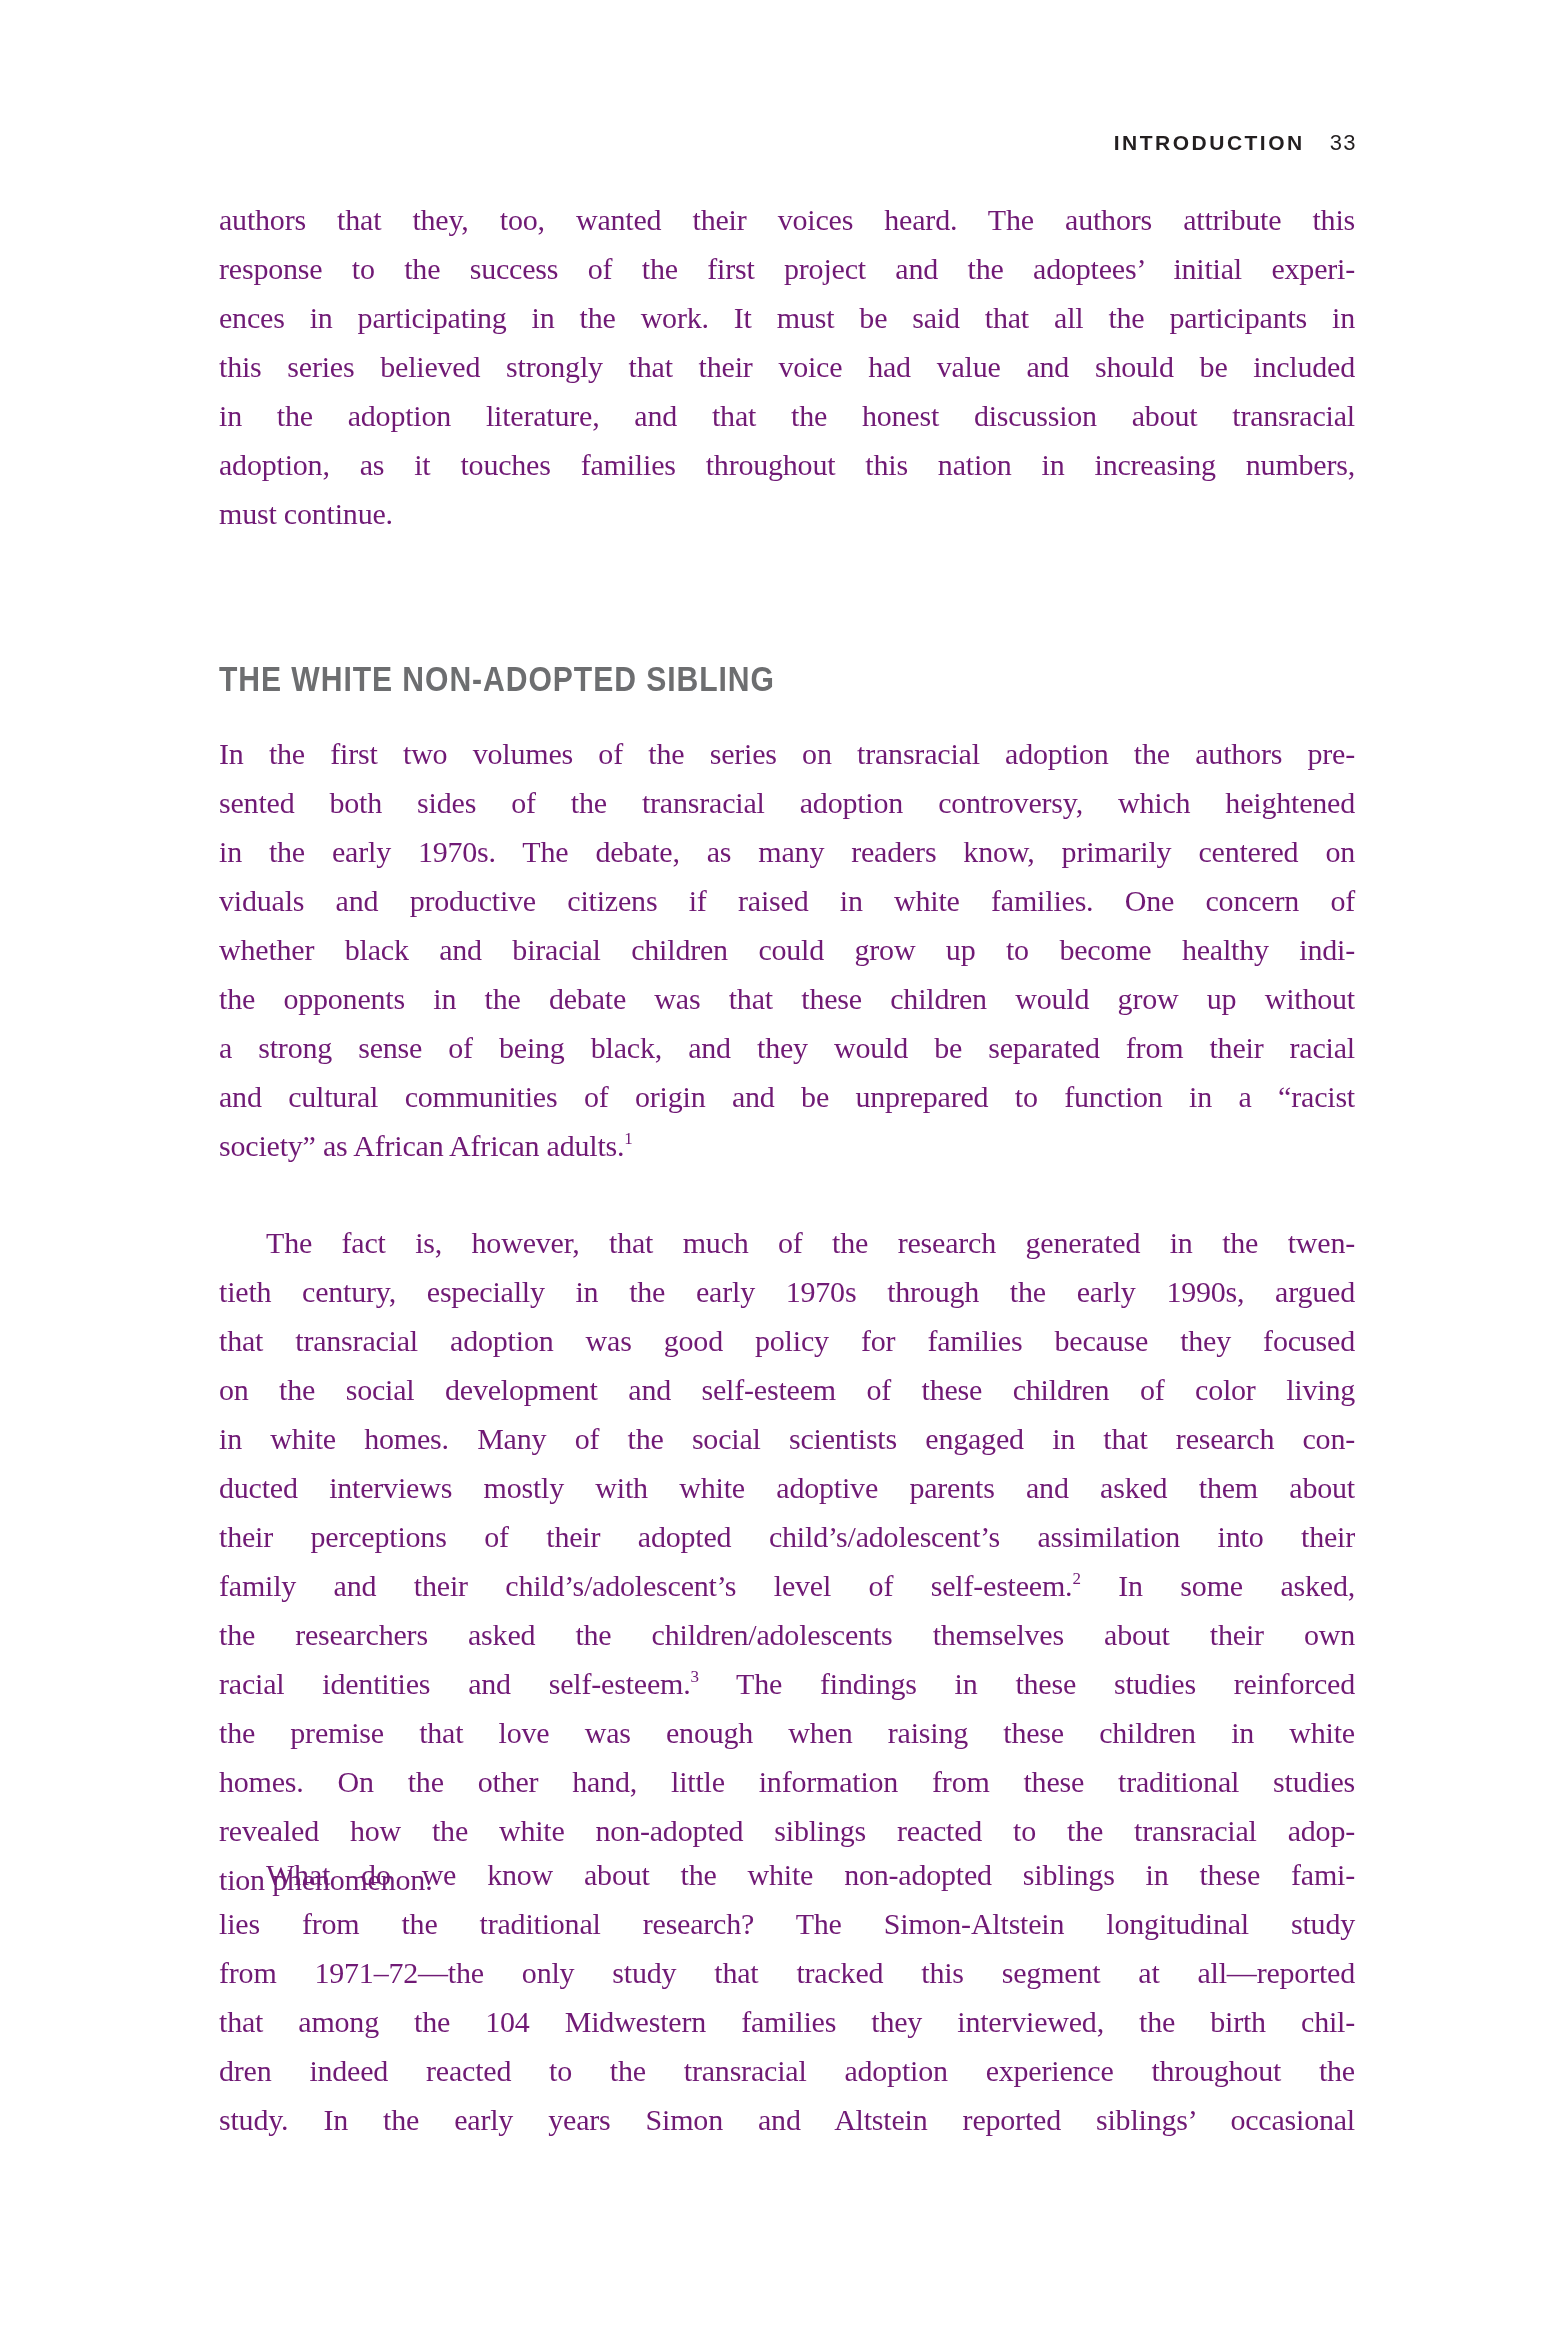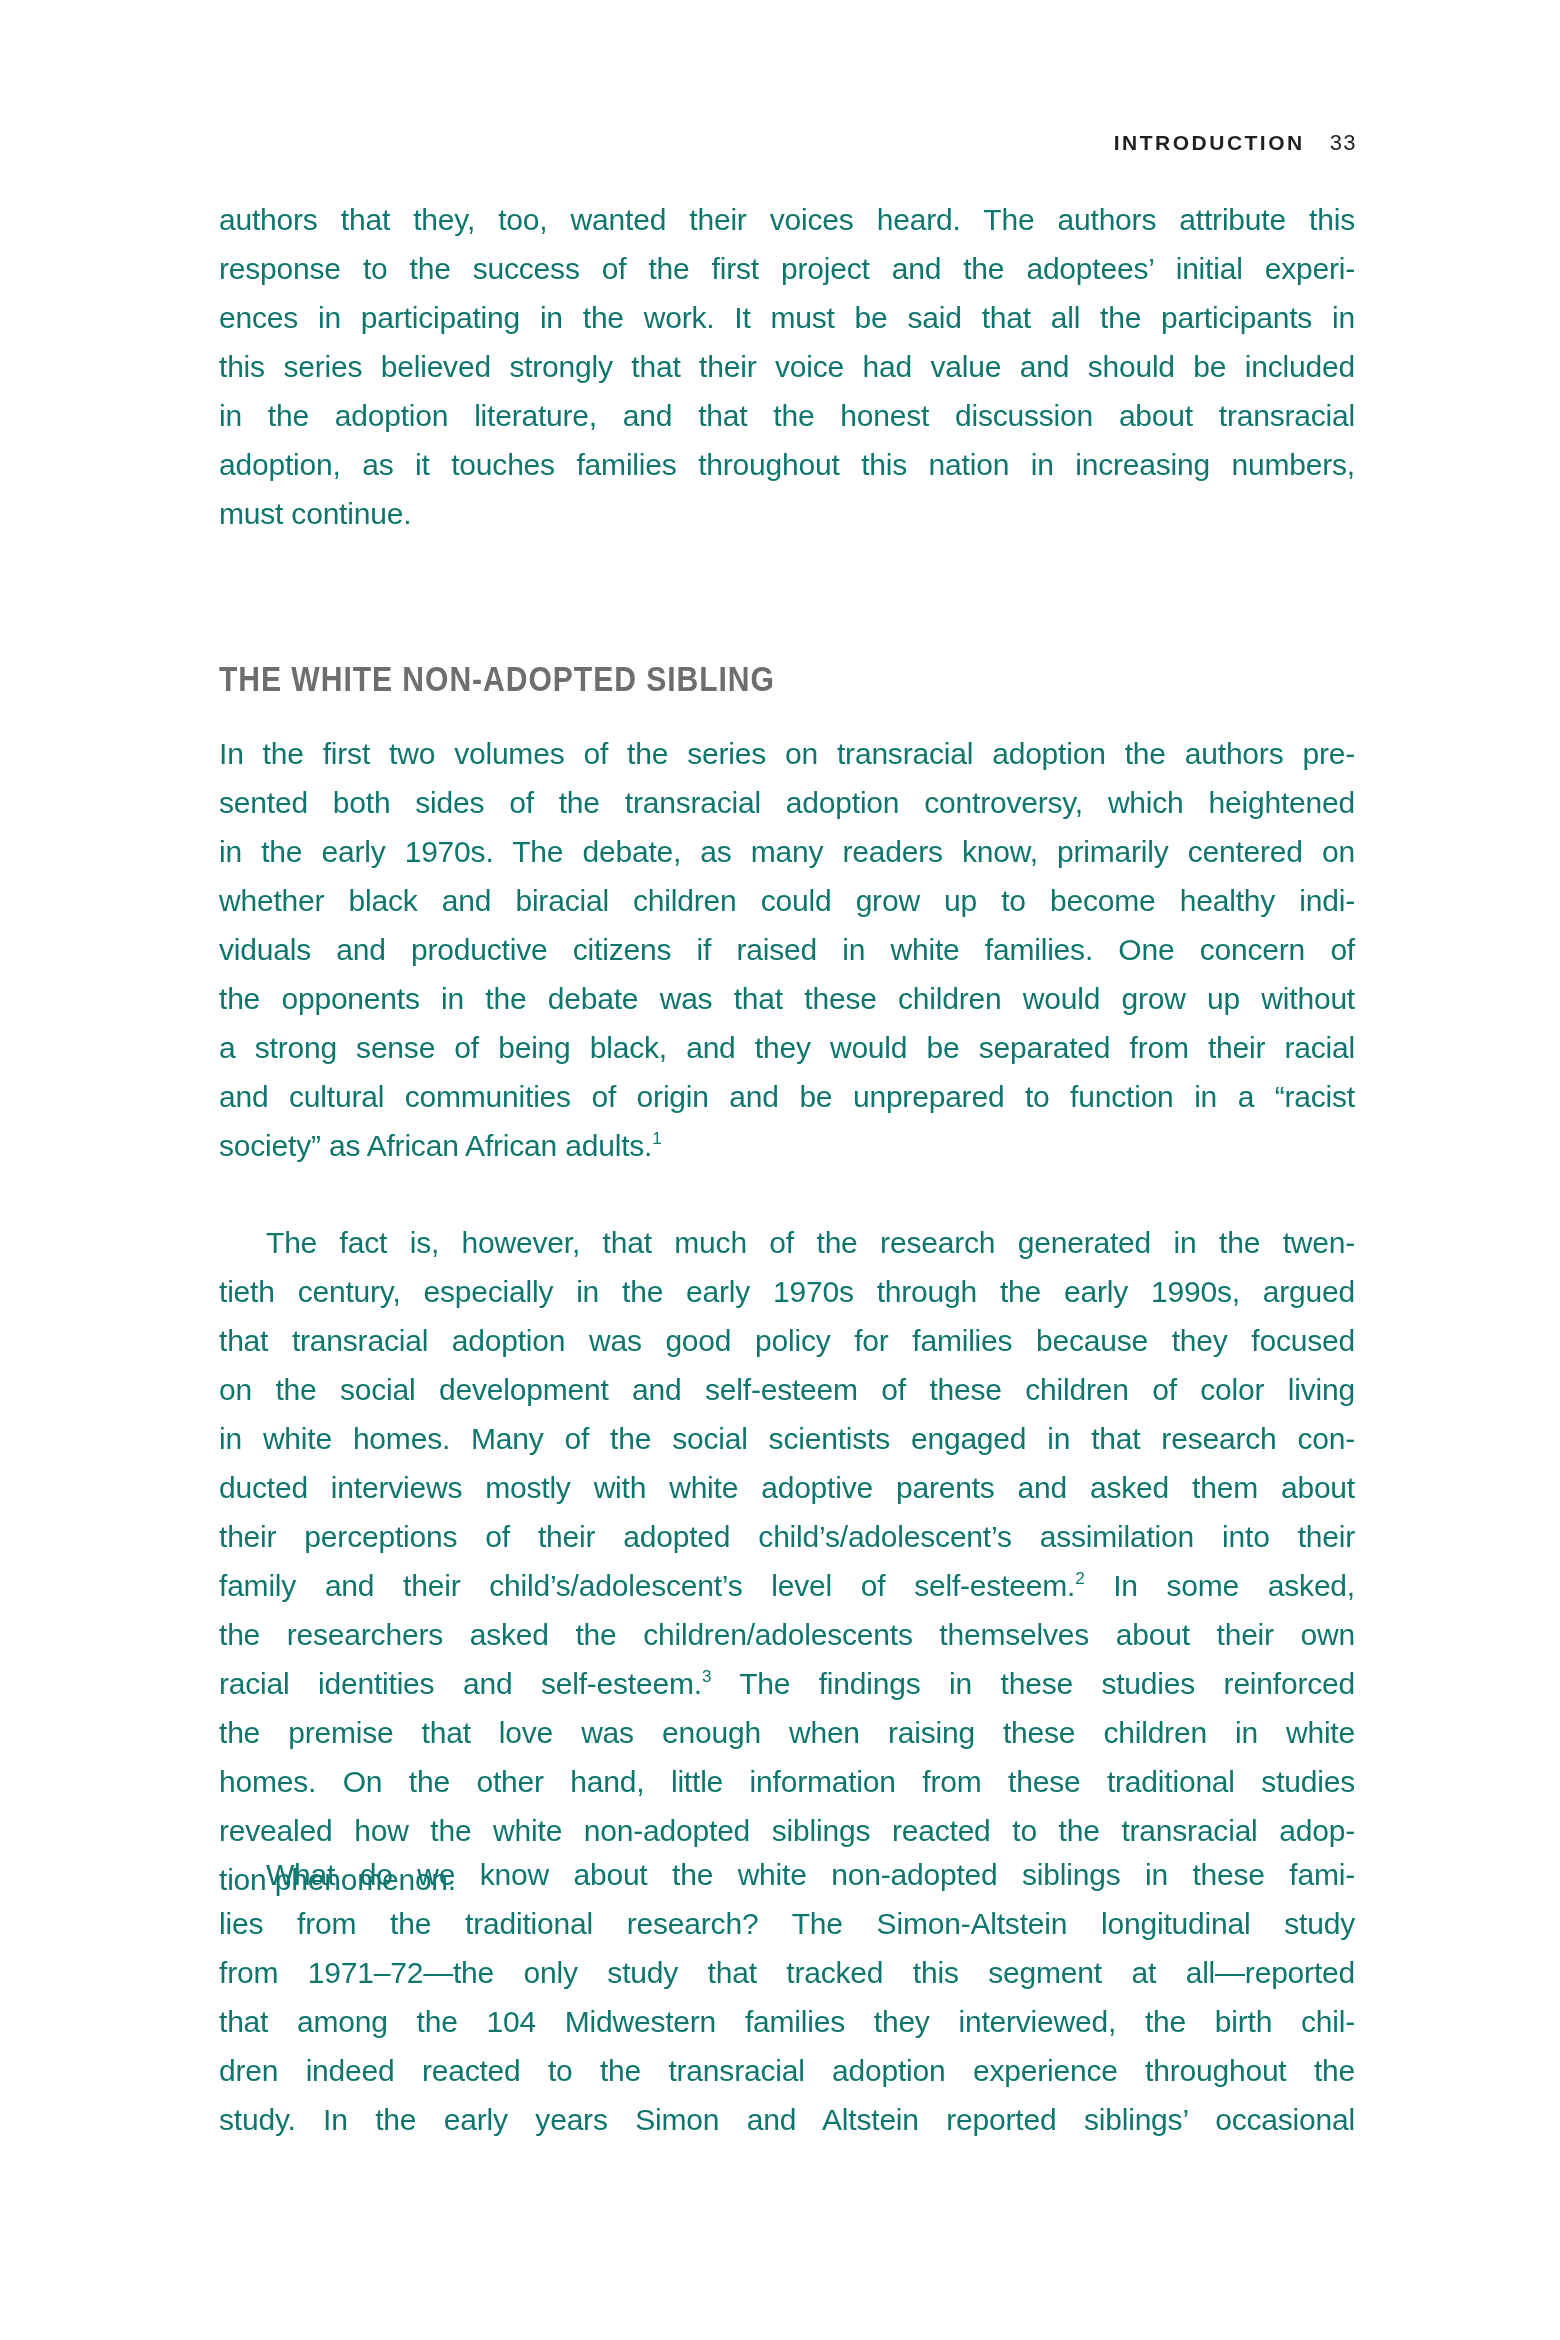--- a/index.html
+++ b/index.html
@@ -12,23 +12,23 @@
     font-family: "Liberation Sans", sans-serif; line-height: 25px;
   }
   .rh-title { font-weight: bold; font-size: 21px; letter-spacing: 2.5px; }
   .rh-folio { font-size: 22px; letter-spacing: 1.4px; margin-left: 25px; font-weight: normal; }
 
   .col { position: absolute; left: 219px; width: 1136px; }
 
   .body-line {
     display: block;
     height: 49px; line-height: 49px;
-    font-family: Liberation Sans, sans-serif;
+    font-family: Liberation Serif, serif;
     font-size: 30px;
-    color: #0f766e;
+    color: #701a75;
     text-align: justify;
     text-align-last: justify;
     white-space: nowrap;
     overflow: visible;
     letter-spacing: -0.2px;
   }
   .body-line.last { text-align-last: left; text-align: left; }
   .body-line.indent { text-indent: 47px; }
   .body-line sup { font-size: 17px; line-height: 0; vertical-align: 12.4px; }
 
@@ -58,22 +58,22 @@
     <span class="body-line">adoption, as it touches families throughout this nation in increasing numbers,</span>
     <span class="body-line last">must continue.</span>
   </div>
 
   <div class="section-heading">THE WHITE NON-ADOPTED SIBLING</div>
 
   <div class="col" style="top: 729px;">
     <span class="body-line">In the first two volumes of the series on transracial adoption the authors pre-</span>
     <span class="body-line">sented both sides of the transracial adoption controversy, which heightened</span>
     <span class="body-line">in the early 1970s. The debate, as many readers know, primarily centered on</span>
+    <span class="body-line">viduals and productive citizens if raised in white families. One concern of</span>
     <span class="body-line">whether black and biracial children could grow up to become healthy indi-</span>
-    <span class="body-line">viduals and productive citizens if raised in white families. One concern of</span>
     <span class="body-line">the opponents in the debate was that these children would grow up without</span>
     <span class="body-line">a strong sense of being black, and they would be separated from their racial</span>
     <span class="body-line">and cultural communities of origin and be unprepared to function in a “racist</span>
     <span class="body-line last"><span>society” as African African adults.</span><sup>1</sup></span>
   </div>
 
   <div class="col" style="top: 1170px; margin-top: 48px;">
     <span class="body-line indent">The fact is, however, that much of the research generated in the twen-</span>
     <span class="body-line">tieth century, especially in the early 1970s through the early 1990s, argued</span>
     <span class="body-line">that transracial adoption was good policy for families because they focused</span>

